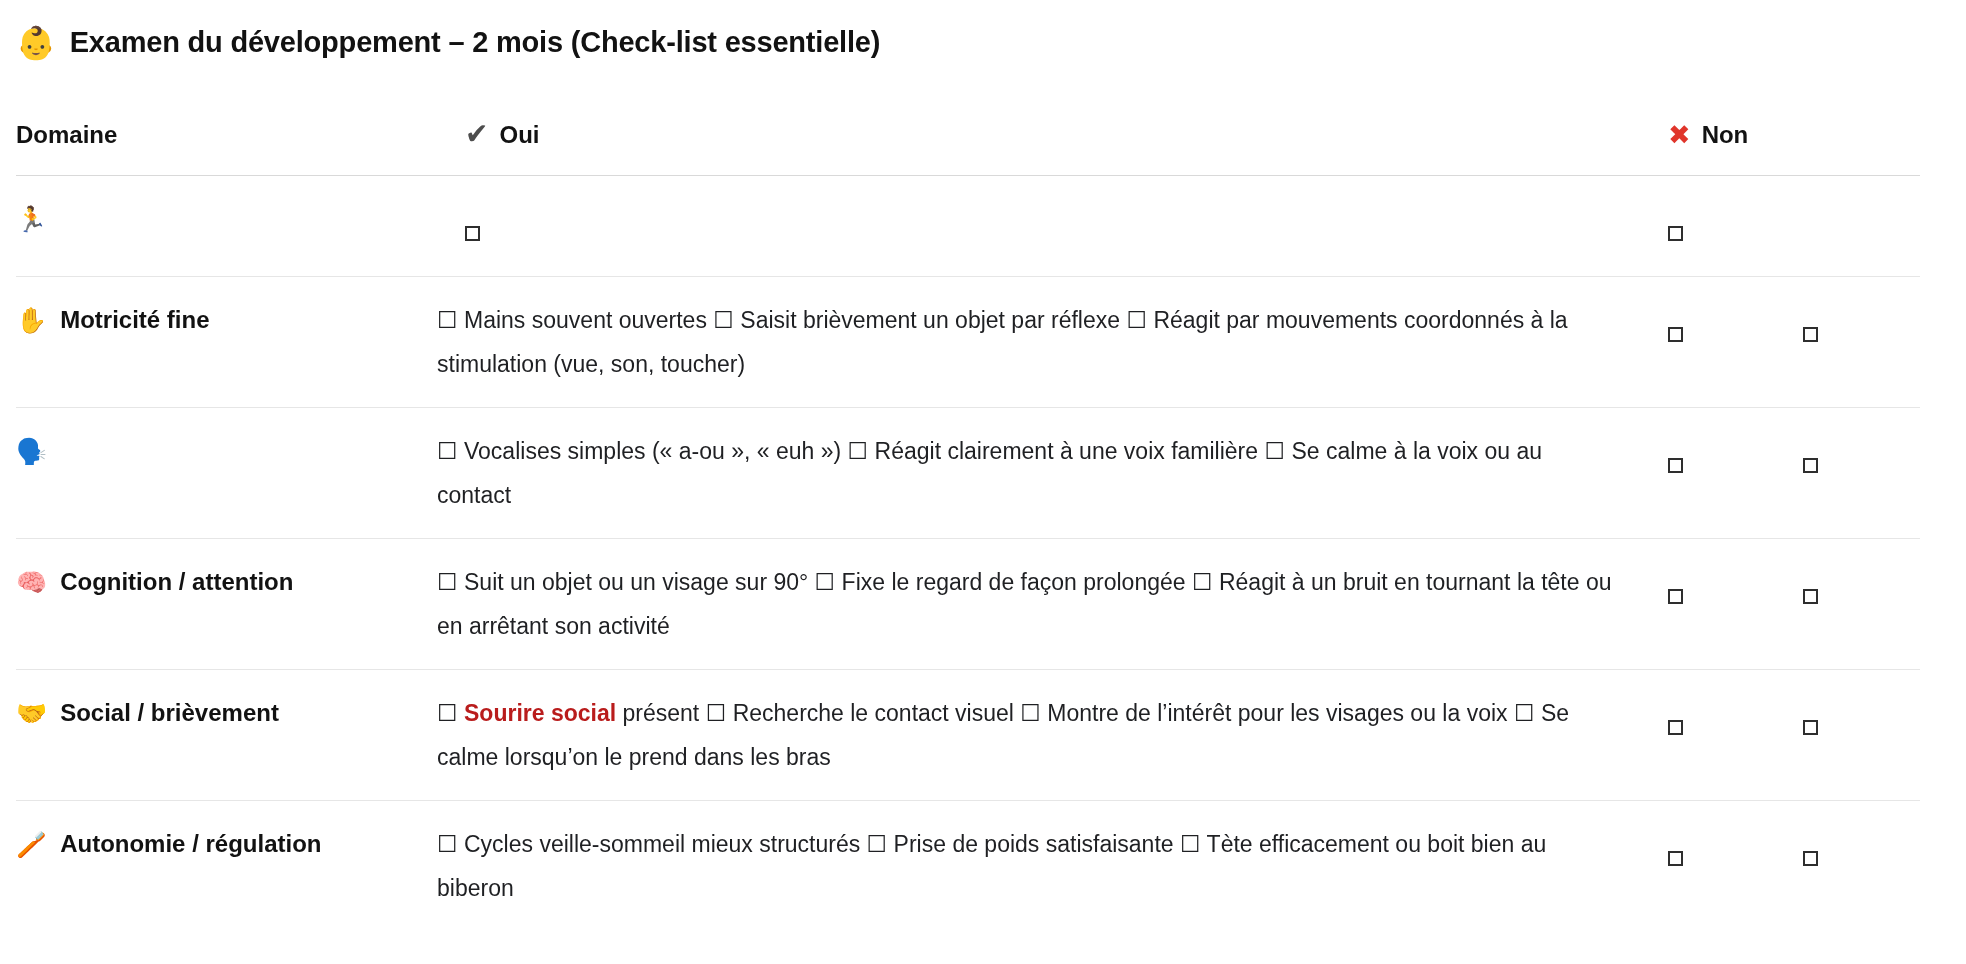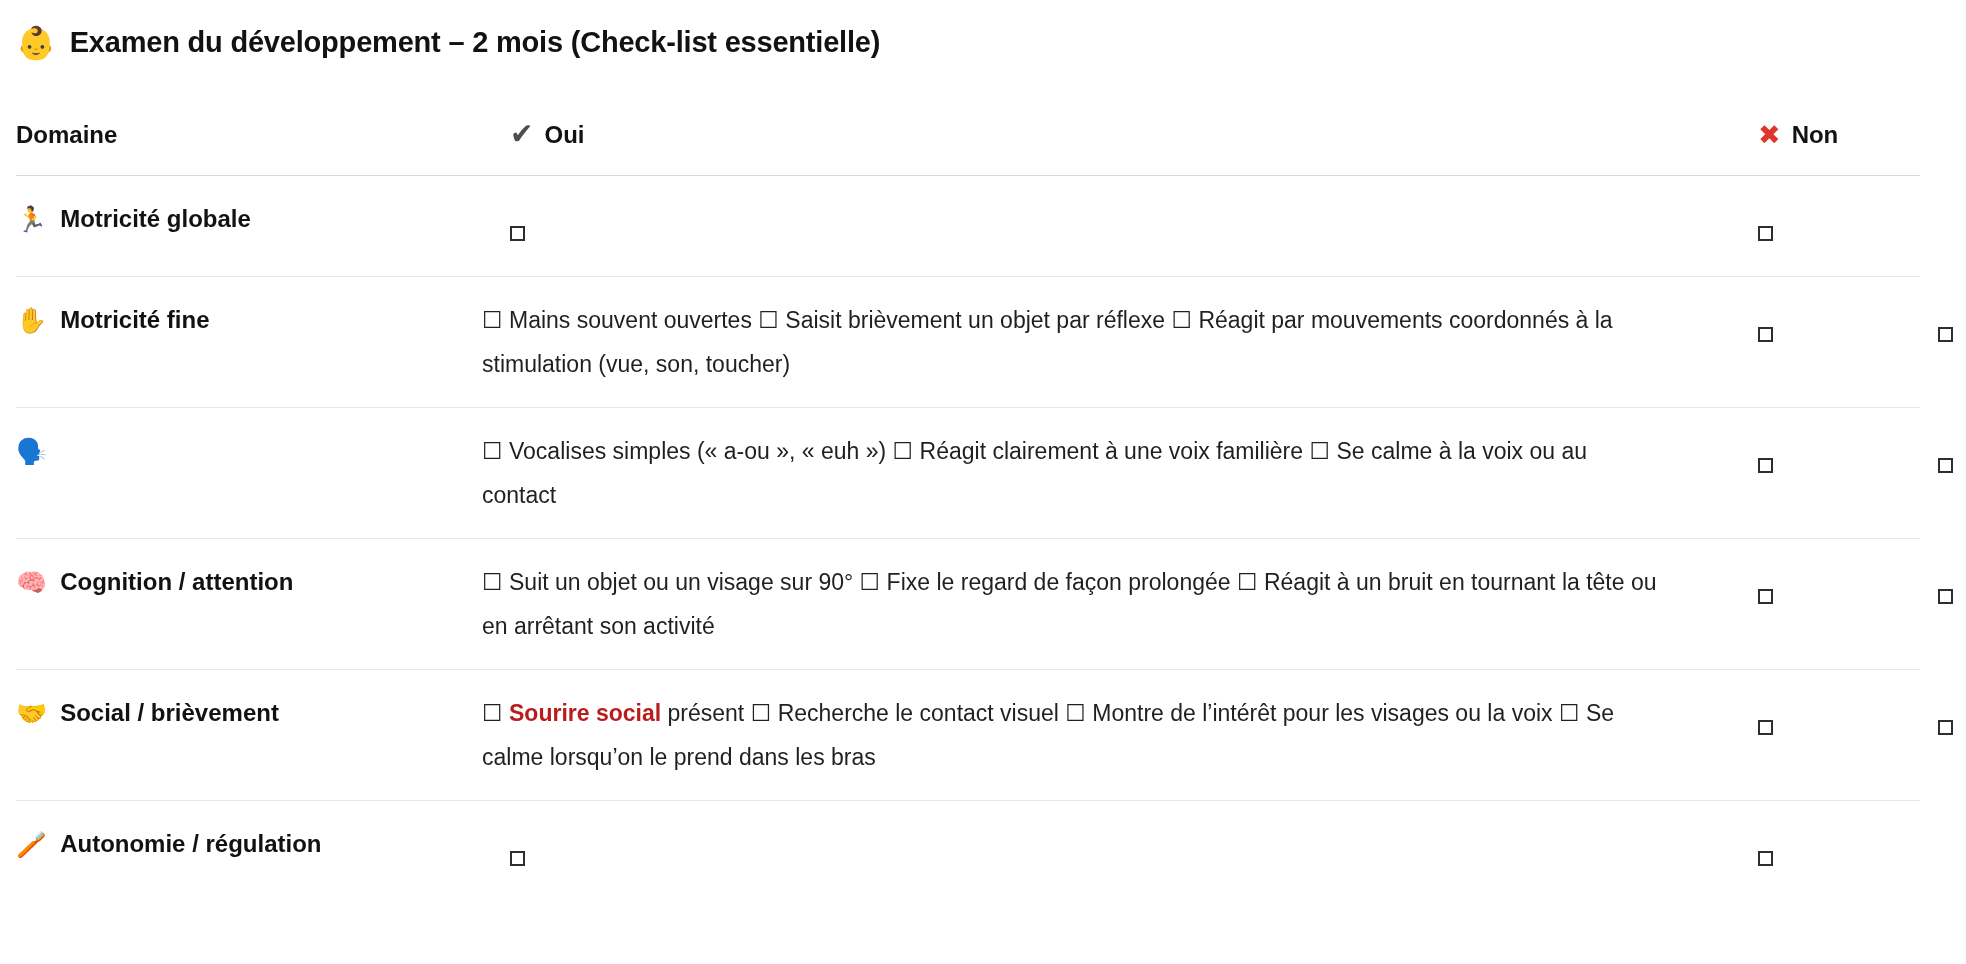--- a/index.html
+++ b/index.html
@@ -30,21 +30,20 @@
   }
   .title .t-emoji {
     font-size: 32px;
     line-height: 1;
     font-weight: 400;
   }
   .grid-row {
     display: grid;
     grid-template-columns: 421px 1203px 135px 145px;
     align-items: start;
-    gap: 45px;
   }
   .header-row {
     font-size: 24px;
     font-weight: 700;
     color: #121212;
     padding: 0 0 26px 0;
     border-bottom: 1px solid #d9d9d9;
   }
   .h-flag {
     display: flex;
@@ -128,21 +127,20 @@
     </div>
     <div class="h-flag">
       <span class="cross-icon">✖</span>
       <span>Non</span>
     </div>
   </div>
 
   <div class="grid-row row">
     <div class="domain-cell">
       <span class="d-emoji">🏃</span>
-      <span>Motricité globale</span>
     </div>
     <div class="checkbox-cell"><span class="checkbox"></span></div>
     <div class="checkbox-cell"><span class="checkbox"></span></div>
   </div>
 
   <div class="grid-row row">
     <div class="domain-cell">
       <span class="d-emoji">✋</span>
       <span>Motricité fine</span>
     </div>
@@ -178,17 +176,18 @@
     <div class="points-cell"><span>☐ </span><b>Sourire social</b><span> présent ☐ Recherche le contact visuel ☐ Montre de l’intérêt pour les visages ou la voix ☐ Se calme lorsqu’on le prend dans les bras</span></div>
     <div class="checkbox-cell"><span class="checkbox"></span></div>
     <div class="checkbox-cell"><span class="checkbox"></span></div>
   </div>
 
   <div class="grid-row row">
     <div class="domain-cell">
       <span class="d-emoji">🪥</span>
       <span>Autonomie / régulation</span>
     </div>
+    <div class="points-cell"><span>☐ Cycles veille-sommeil mieux structurés ☐ Prise de poids satisfaisante ☐ Tète efficacement ou boit bien au biberon</span><b></b><span></span></div>
     <div class="checkbox-cell"><span class="checkbox"></span></div>
     <div class="checkbox-cell"><span class="checkbox"></span></div>
   </div>
 
 </div>
 
 </body></html>

